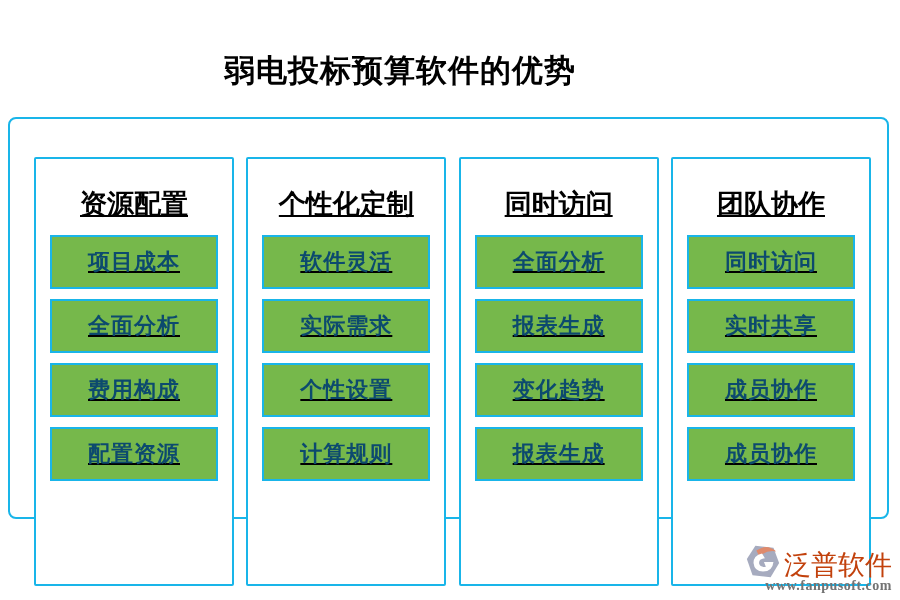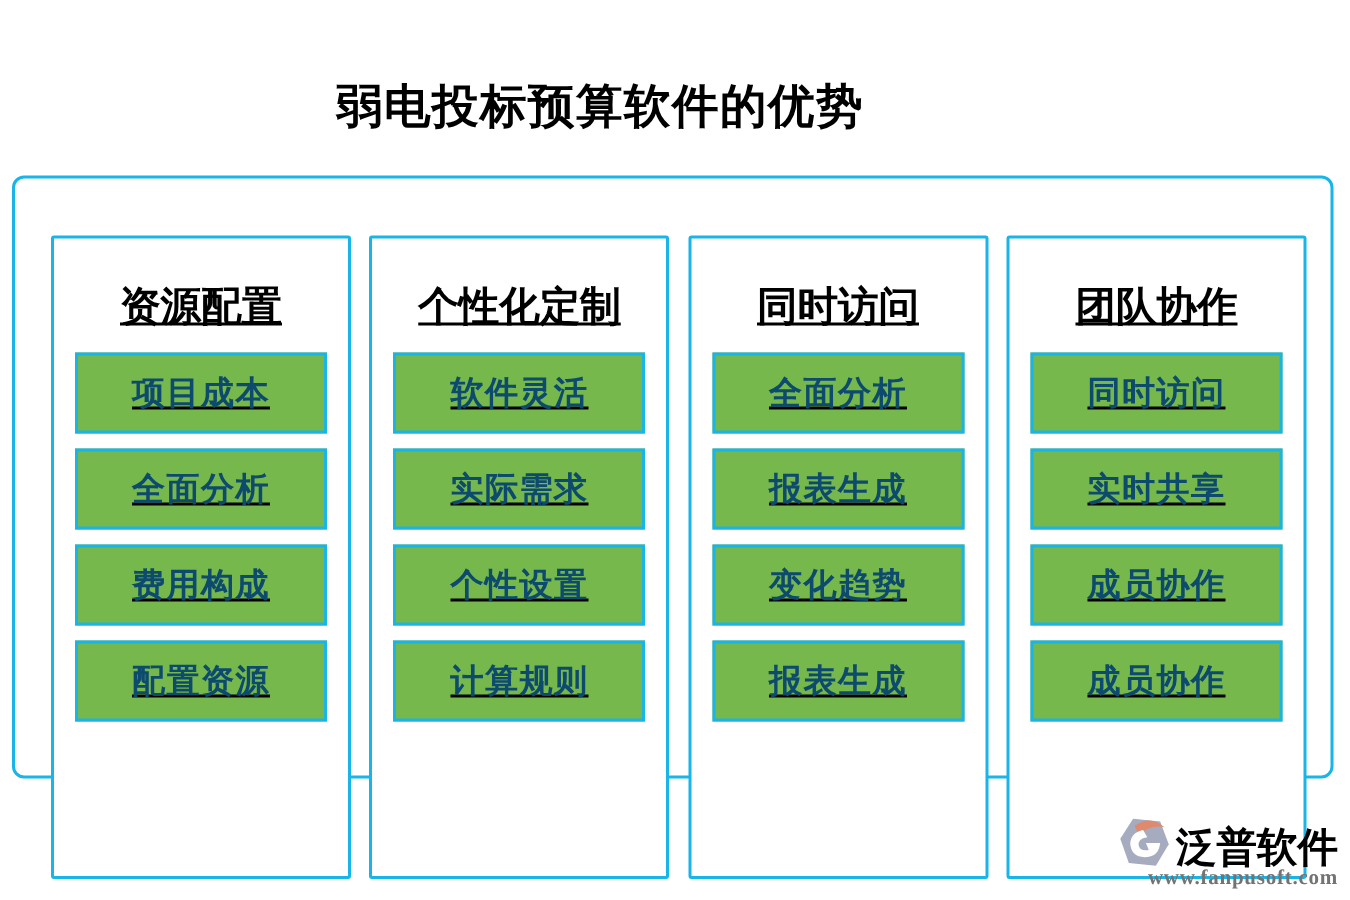--- a/index.html
+++ b/index.html
@@ -78,22 +78,22 @@
     text-align:right;
   }
   .brand-row{
     display:flex;
     align-items:flex-end;
     justify-content:flex-end;
     gap:2px;
   }
   .brand-name{
     font-size:27px;
-    font-weight:bold;
-    color:#000000;
+    font-weight:normal;
+    color:#c2410c;
     line-height:30px;
     white-space:nowrap;
   }
   .brand-url{
     font-size:14px;
     font-weight:bold;
     color:#737373;
     letter-spacing:0.5px;
     margin-top:-2px;
     white-space:nowrap;

